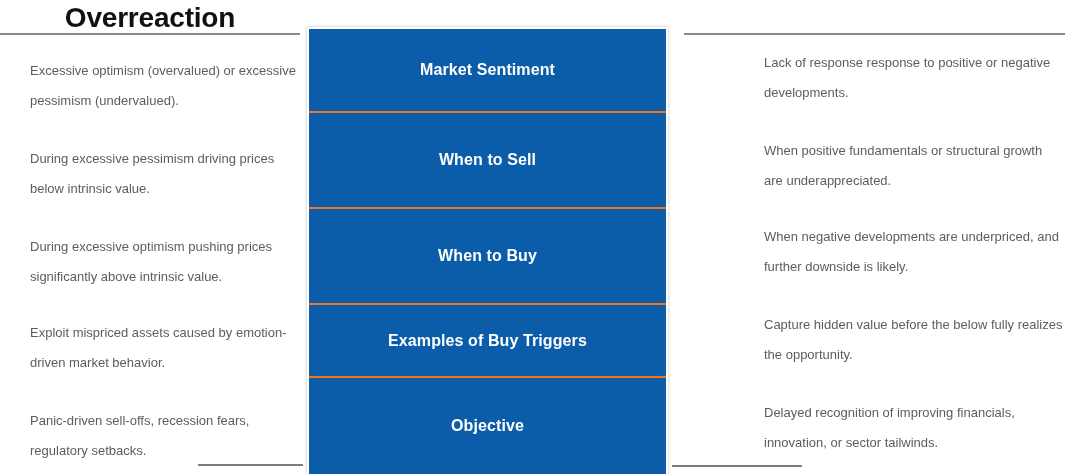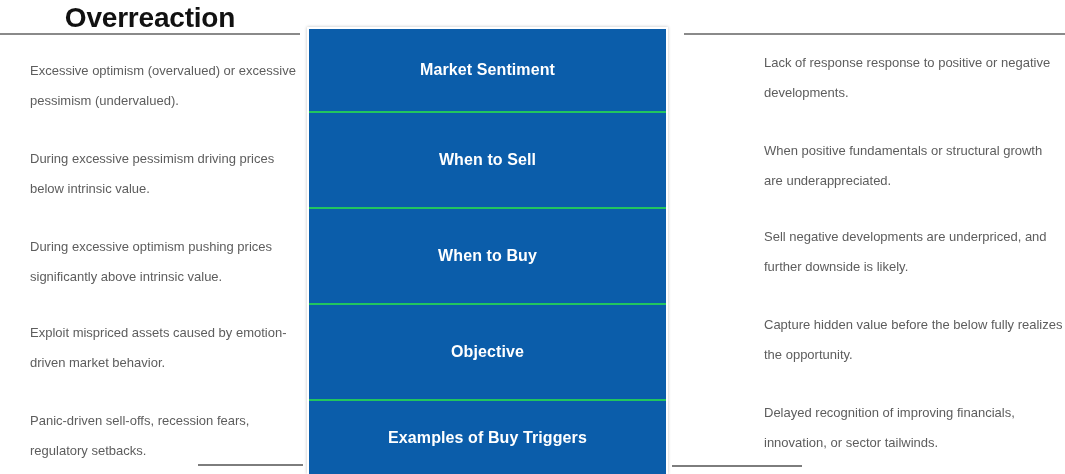--- a/index.html
+++ b/index.html
@@ -104,21 +104,21 @@
   .blue-cell {
     background: #0b5daa;
     color: #ffffff;
     font-size: 16px;
     font-weight: bold;
     letter-spacing: 0.1px;
     display: flex;
     align-items: center;
     justify-content: center;
     box-sizing: border-box;
-    border-bottom: 2px solid #22c55e;
+    border-bottom: 2px solid #f97316;
     text-align: center;
   }
   .blue-cell:last-child { border-bottom: none; }
 
   .bc0 { height: 84px; }
   .bc1 { height: 96px; }
   .bc2 { height: 96px; }
   .bc3 { height: 96px; }
   .bc4 { height: 73px; }
 
@@ -159,28 +159,28 @@
     <div class="cell-text r1">During excessive pessimism driving prices below intrinsic value.</div>
     <div class="cell-text r2">During excessive optimism pushing prices significantly above intrinsic value.</div>
     <div class="cell-text r3">Exploit mispriced assets caused by emotion-driven market behavior.</div>
     <div class="cell-text r4">Panic-driven sell-offs, recession fears, regulatory setbacks.</div>
   </div>
 
   <div class="center-col">
     <div class="blue-cell bc0">Market Sentiment</div>
     <div class="blue-cell bc2">When to Sell</div>
     <div class="blue-cell bc1">When to Buy</div>
+    <div class="blue-cell bc4">Examples of Buy Triggers</div>
     <div class="blue-cell bc3">Objective</div>
-    <div class="blue-cell bc4">Examples of Buy Triggers</div>
   </div>
 
   <div class="side-col right">
     <div class="cell-text r0">Lack of response response to positive or negative developments.</div>
     <div class="cell-text r1">When positive fundamentals or structural growth are underappreciated.</div>
-    <div class="cell-text r2">Sell negative developments are underpriced, and further downside is likely.</div>
+    <div class="cell-text r2">When negative developments are underpriced, and further downside is likely.</div>
     <div class="cell-text r3">Capture hidden value before the below fully realizes the opportunity.</div>
     <div class="cell-text r4">Delayed recognition of improving financials, innovation, or sector tailwinds.</div>
   </div>
 
   <div class="bottom-rule bl"></div>
   <div class="bottom-rule br"></div>
 
 </div>
 
 </body></html>

